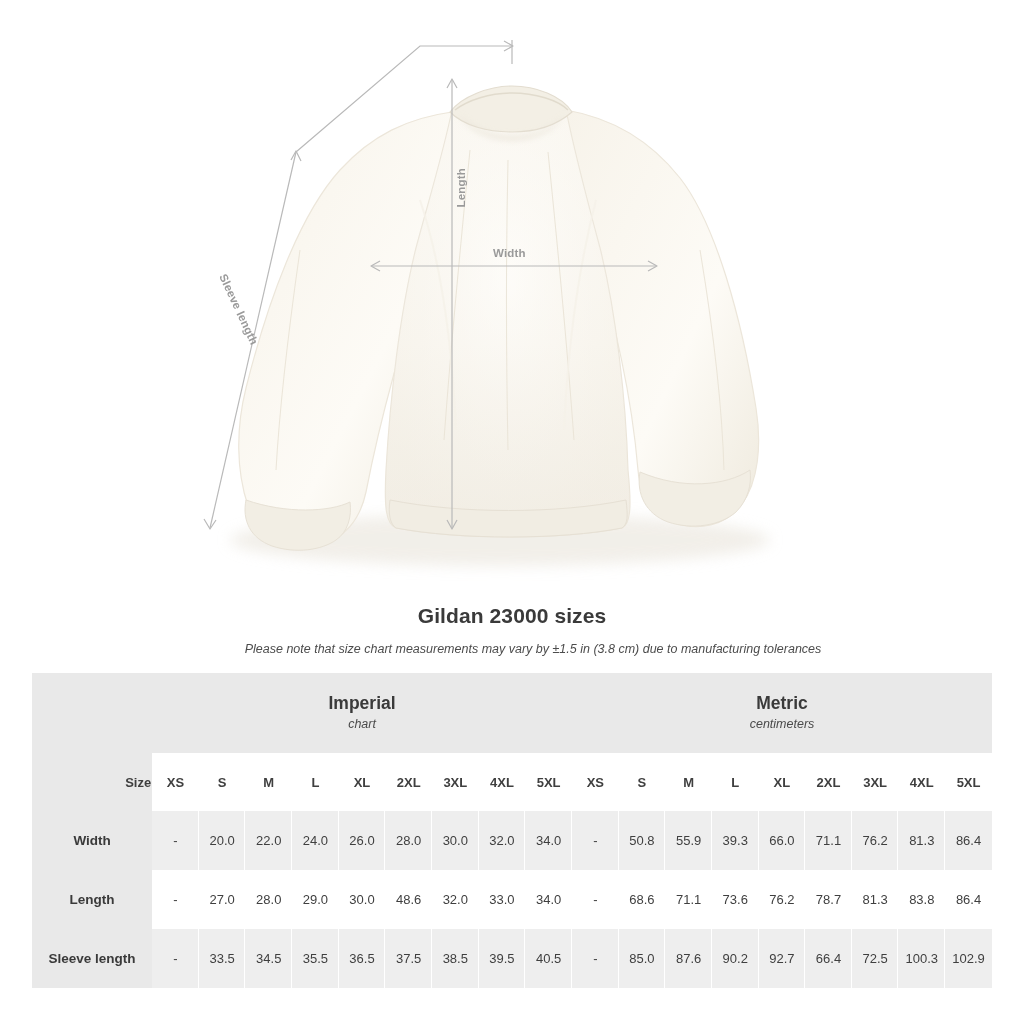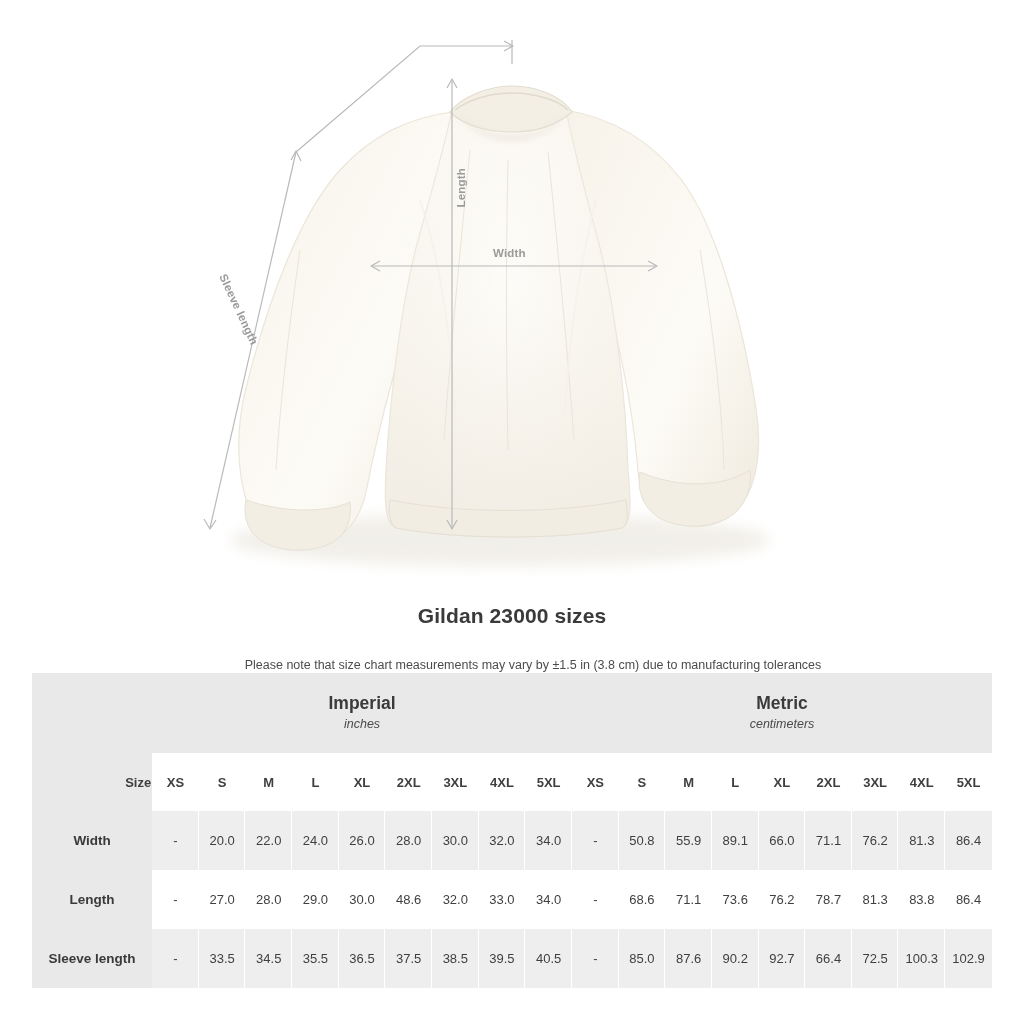--- a/index.html
+++ b/index.html
@@ -62,22 +62,23 @@
   .chart-title {
     font-size: 21px;
     font-weight: bold;
     color: #3a3a3a;
     margin: 0;
     padding-top: 14px;
     letter-spacing: 0.1px;
   }
   .chart-note {
     font-size: 12.5px;
+    font-style: italic;
     color: #4c4c4c;
-    margin: 16px;
+    margin: 0;
     padding-top: 14px;
     padding-left: 42px;
   }
 
   
   .table-wrap {
     position: absolute;
     left: 32px;
     top: 673px;
     width: 960px;
@@ -290,21 +291,21 @@
           <col class="col-val">
           <col class="col-val">
           <col class="col-val">
       </colgroup>
       <tbody>
 
         <tr>
           <td class="unit-cell"></td>
           <td class="unit-cell" colspan="9">
             <div class="unit-name">Imperial</div>
-            <div class="unit-sub">inches</div>
+            <div class="unit-sub">chart</div>
           </td>
           <td class="unit-cell" colspan="9">
             <div class="unit-name">Metric</div>
             <div class="unit-sub">centimeters</div>
           </td>
         </tr>
 
         <tr class="hdr-row">
           <td class="rowlabel">Size</td>
           <td class="v-divider">XS</td>
@@ -334,21 +335,21 @@
           <td class="val v-divider">22.0</td>
           <td class="val v-divider">24.0</td>
           <td class="val v-divider">26.0</td>
           <td class="val v-divider">28.0</td>
           <td class="val v-divider">30.0</td>
           <td class="val v-divider">32.0</td>
           <td class="val v-divider">34.0</td>
           <td class="val v-divider">-</td>
           <td class="val v-divider">50.8</td>
           <td class="val v-divider">55.9</td>
-          <td class="val v-divider">89.1</td>
+          <td class="val v-divider">39.3</td>
           <td class="val v-divider">66.0</td>
           <td class="val v-divider">71.1</td>
           <td class="val v-divider">76.2</td>
           <td class="val v-divider">81.3</td>
           <td class="val">86.4</td>
         </tr>
 
         <tr class="data-row plain row-divider">
           <td class="rowlabel">Length</td>
           <td class="val v-divider">-</td>

